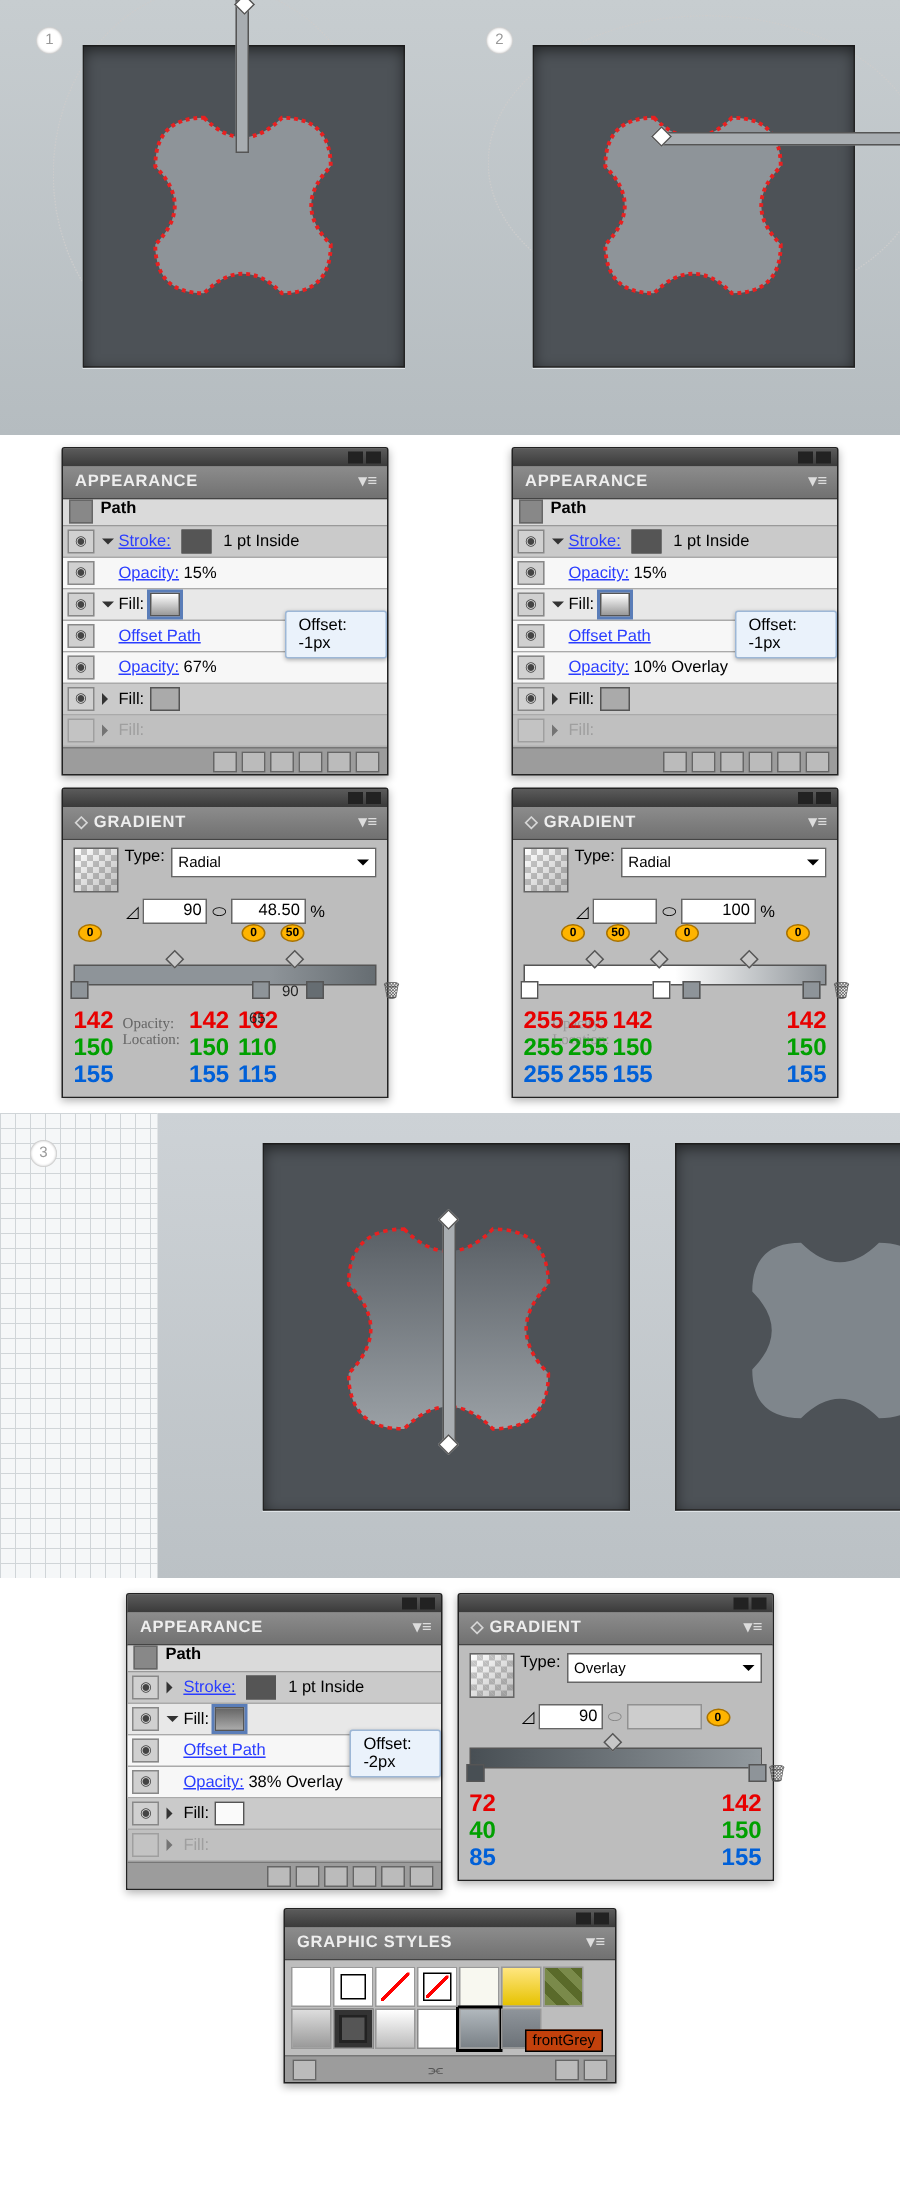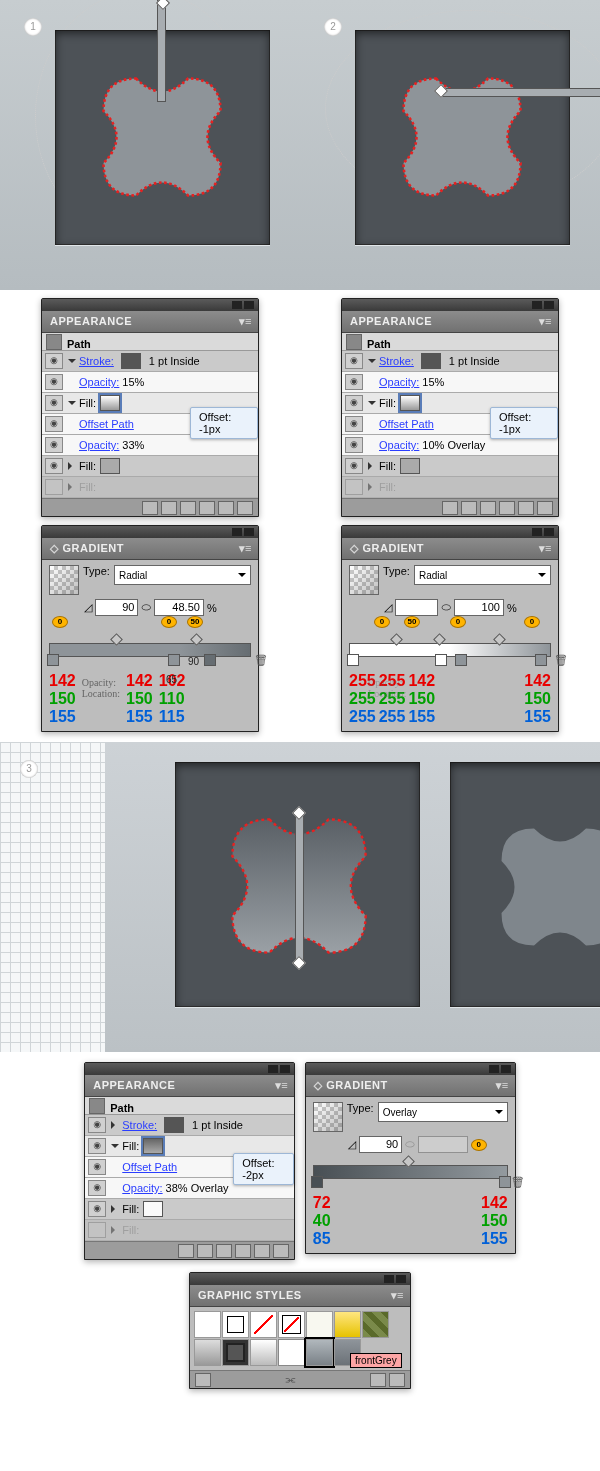--- a/index.html
+++ b/index.html
@@ -17,21 +17,21 @@
   .gb1{top:0;left:157px;width:7px;height:100px}
   .gb2{top:88px;left:140px;width:160px;height:7px}
 
   .row{display:flex;justify-content:space-around;margin-top:8px}
   .panel{width:216px;background:#b7b7b7;border:1px solid #222;border-radius:2px 2px 0 0;box-shadow:0 2px 6px rgba(0,0,0,.3)}
   .panel.narrow{width:209px}
   .tabbar{height:12px;background:linear-gradient(#5b5b5b,#3a3a3a);display:flex;justify-content:flex-end;align-items:center;gap:2px;padding:0 4px}
   .tabbar i{width:10px;height:8px;background:#222;display:inline-block}
   .title{height:21px;background:linear-gradient(#8c8c8c,#717171);color:#eee;font-weight:bold;letter-spacing:.5px;padding-left:8px;line-height:21px;border-bottom:1px solid #444;display:flex;justify-content:space-between;align-items:center}
   .title span.menu{margin-right:6px;color:#ddd}
-  .hdr{background:#dadada;height:17px;border-bottom:1px solid #999;display:flex;align-items:flex-end;padding-left:4px;gap:5px}
+  .hdr{background:#dadada;height:17px;border-bottom:1px solid #999;display:flex;align-items:flex-start;padding-left:4px;gap:5px}
   .sq{width:14px;height:14px;border:1px solid #666;background:#888;display:inline-block}
   .row-item{display:flex;align-items:center;height:20px;border-bottom:1px solid #aaa;padding-left:3px;background:#cacaca}
   .row-item.light{background:#f7f7f7}
   .row-item.sel{background:#e8e8e8}
   .eye{width:16px;height:14px;border:1px solid #888;background:#d0d0d0;margin-right:2px;text-align:center;line-height:12px;color:#444;font-size:9px}
   .tri{display:inline-block;width:0;height:0;margin:0 3px}
   .tri.dn{border:4px solid transparent;border-top-color:#333;transform:translateY(2px)}
   .tri.rt{border:4px solid transparent;border-left-color:#333}
   .link{text-decoration:underline;color:#2a3dff;margin-right:3px}
   .sw{width:18px;height:14px;border:1px solid #555;background:#aaa;display:inline-block;margin:0 4px}
@@ -74,21 +74,21 @@
     background-size:10px 10px;background-color:#f5f7f8}
   .wide-frame .inset-box{top:20px;left:175px;width:245px;height:245px}
   .xshape2{position:absolute;top:50px;left:50px;width:148px;height:148px}
   .xshape2 svg{width:100%;height:100%}
   .inset-box2{position:absolute;top:20px;left:450px;width:200px;height:245px;background:#4d5257;box-shadow:inset 0 3px 10px rgba(0,0,0,.6),inset 0 0 0 1px #333,0 1px 0 #e0e5e8}
   .xsil{position:absolute;top:60px;left:45px;width:130px;height:130px}
 
   .styles-body{background:#bdbdbd;padding:4px}
   .style-grid{display:grid;grid-template-columns:repeat(7,27px);grid-template-rows:27px 27px;gap:1px}
   .style-grid div{border:1px solid #999;background:#e4e4e4}
-  .tip{position:absolute;background:#fca5a5;border:1px solid #000;padding:1px 4px;font-size:10px}
+  .tip{position:absolute;background:#c2410c;border:1px solid #000;padding:1px 4px;font-size:10px}
 </style>
 </head>
 <body>
 
 <div class="canvas-grid">
   <div class="frame">
     <div class="badge">1</div>
     <div class="ellipse e1"></div>
     <div class="inset-box">
       <div class="xshape">
@@ -151,21 +151,21 @@
       </div>
     <div class="row-item light">
         <span class="eye">◉</span>
         <span style="width:14px"></span>
         <span class="link">Offset Path</span>
       </div>
     <div class="row-item light">
         <span class="eye">◉</span>
         <span style="width:14px"></span>
         <span class="link">Opacity:</span>
-        <span>33%</span>
+        <span>67%</span>
       </div>
     <div class="row-item">
         <span class="eye">◉</span>
         <span class="tri rt"></span>
         <span>Fill:</span>
         <span class="sw"></span>
       </div>
     <div class="row-item" style="opacity:.5">
         <span class="eye"></span>
         <span class="tri rt"></span>

